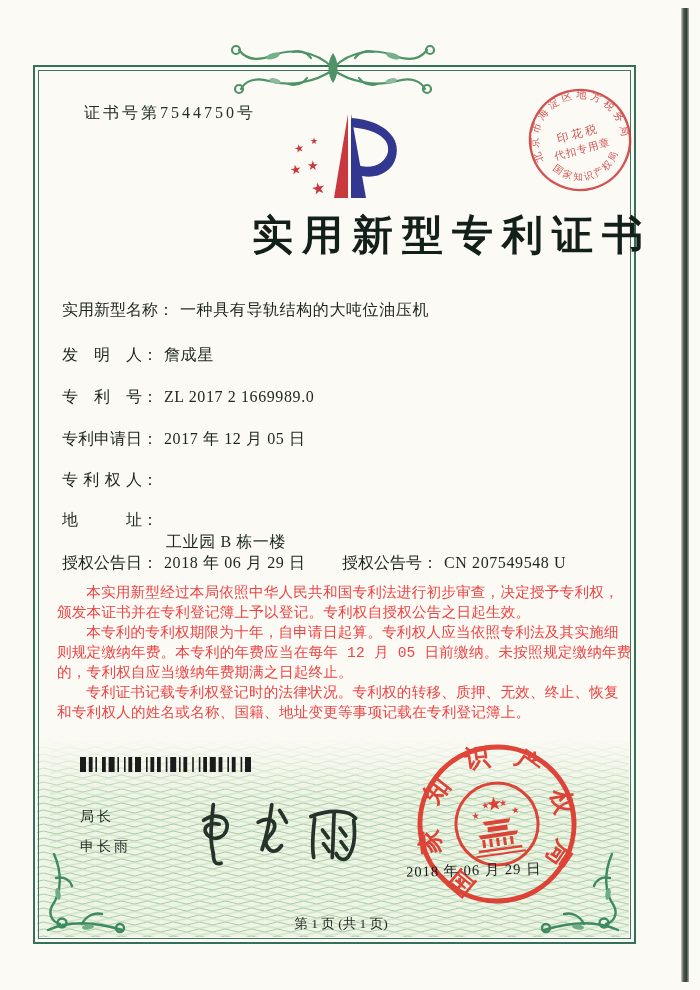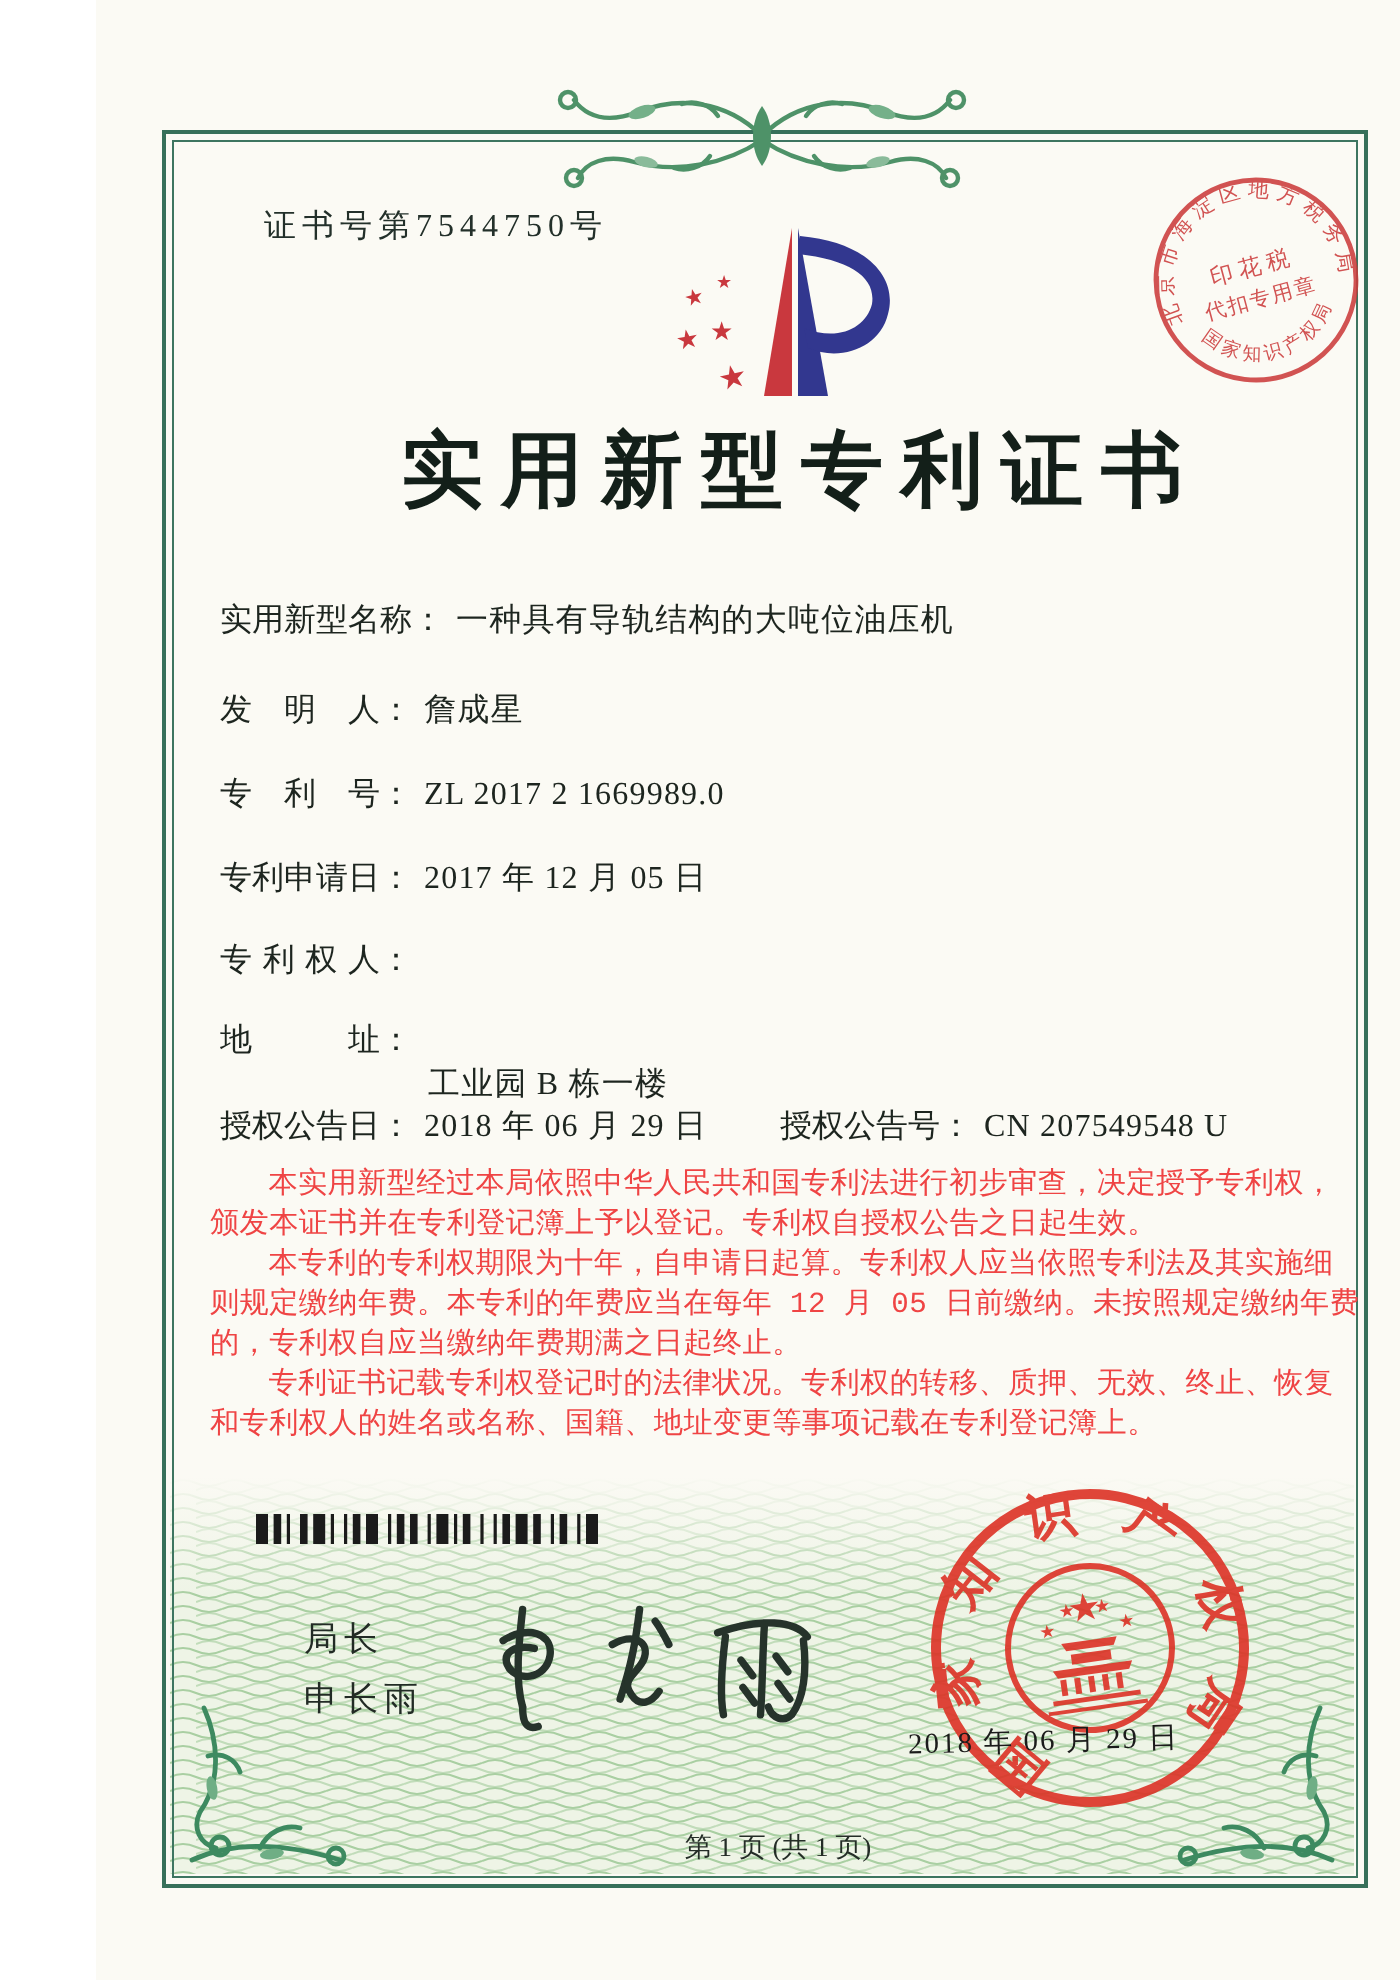--- a/index.html
+++ b/index.html
@@ -1,45 +1,45 @@
 <!DOCTYPE html>
 <html><head>
 <meta charset="utf-8">
 <style>
   html,body{margin:0;padding:0;}
   body{width:700px;height:990px;position:relative;background:#ffffff;
        font-family:"Liberation Serif","DejaVu Serif",serif;}
-  .paper{position:absolute;inset:0;background:#fbfaf4;overflow:hidden;margin-left:48px;}
+  .paper{position:absolute;inset:0;background:#fbfaf4;overflow:hidden;}
   
   .edge-strip{position:absolute;left:681px;top:8px;width:8px;height:974px;
       background:linear-gradient(90deg,#c9cfc8 0%,#49564c 35%,#323f36 70%,#aab2a9 100%);}
   
   .frame{position:absolute;left:33px;top:65px;width:599px;height:875px;
       border:2px solid #37705a;}
   .frame-inner{position:absolute;inset:3px;border:1px solid #3d7560;}
   
   .waveband{position:absolute;left:37px;top:738px;width:592px;height:199px;overflow:hidden;}
   .wave-fade{position:absolute;left:0;top:0;width:100%;height:60px;
       background:linear-gradient(#fbfaf4,rgba(251,250,244,0));}
   .abs{position:absolute;}
   .cert-number{left:84px;top:103px;font-size:16px;letter-spacing:3px;color:#23302a;}
-  .title{left:53px;top:208px;width:599px;text-align:center;font-size:41px;font-weight:600;
+  .title{left:53px;top:208px;width:599px;text-align:right;font-size:41px;font-weight:600;
       letter-spacing:9px;color:#131f19;}
   .row{position:absolute;left:62px;display:flex;align-items:baseline;
       font-size:16px;color:#1d251f;white-space:nowrap;}
   .jlabel{display:inline-flex;justify-content:space-between;width:80px;}
   .jlabel.wide{width:96px;}
   .colon{margin-right:2px;}
   .val{margin-left:4px;letter-spacing:0.6px;}
   .addr2{left:166px;top:532px;font-size:16px;color:#1d251f;letter-spacing:0.6px;}
   .grant-no{left:342px;}
   .paras{left:57px;top:583px;width:576px;}
   .paras p{margin:0;text-indent:2em;font-size:14.6px;line-height:20px;
       letter-spacing:0.2px;color:#ef4444;font-family:Liberation Mono, monospace;}
-  .official{left:104px;font-size:17px;letter-spacing:3px;color:#222b25;}
+  .official{left:80px;font-size:14px;letter-spacing:3px;color:#222b25;}
   .footer-page{left:37px;top:915px;width:560px;text-align:center;font-size:13.5px;color:#242d27;padding-left:24px;}
   .seal-date{left:406px;top:861px;font-size:14.5px;color:#1b1b1b;letter-spacing:1px;
       transform:rotate(-1.5deg);z-index:9;}
   svg{display:block;}
 </style>
 </head>
 <body>
 
 <div class="paper">
 

